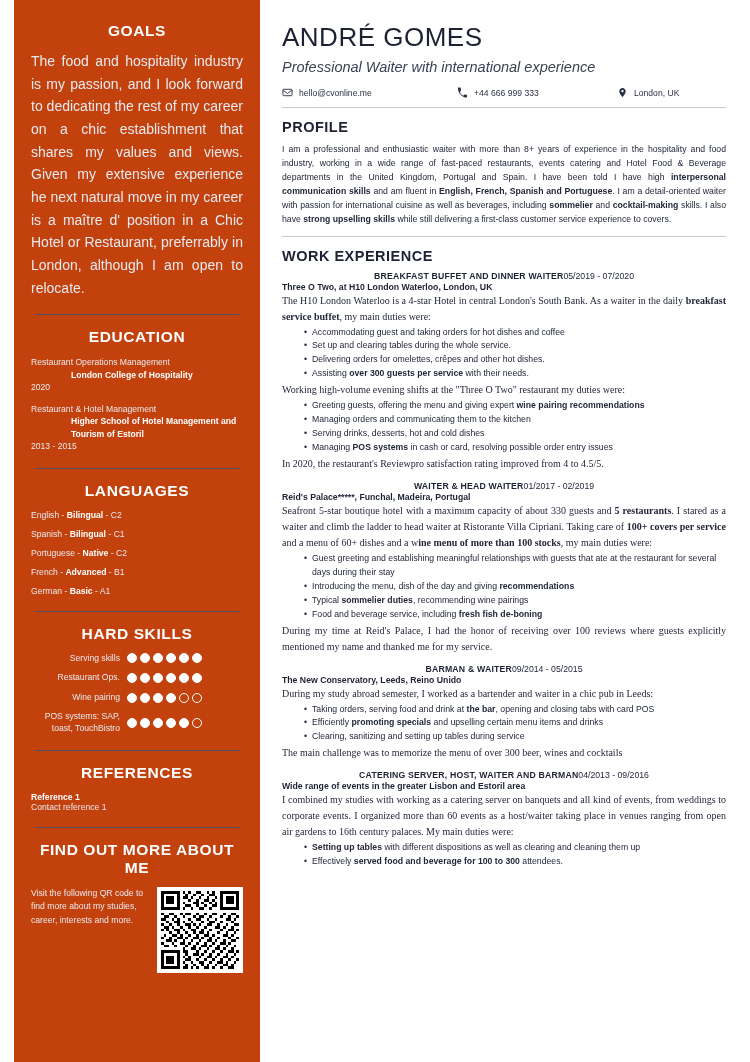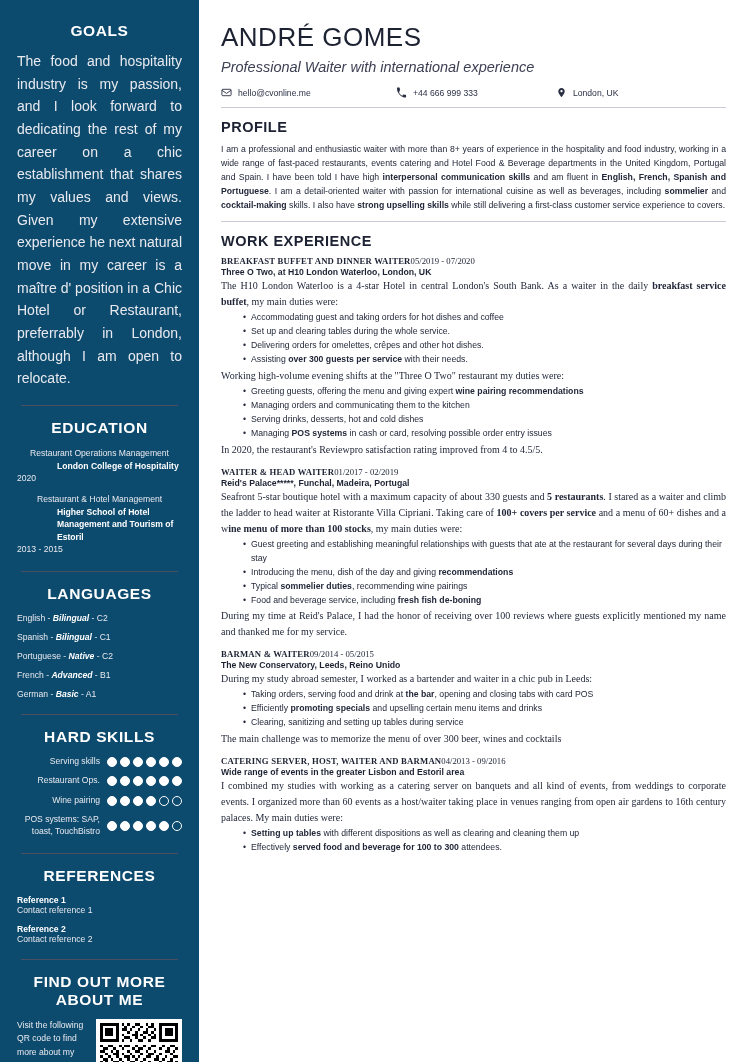--- a/index.html
+++ b/index.html
@@ -9,24 +9,25 @@
     height: 1062px;
     font-family: "Liberation Sans", sans-serif;
     background: #ffffff;
     color: #1d2233;
     overflow: hidden;
   }
   .page { display: flex; width: 750px; height: 1062px; }
 
   
   .sidebar {
-    width: 199px;
-    background: #0c4a6e;
+    width: 246px;
+    background: #c2410c;
     color: #ffffff;
     padding: 22px 17px 0 17px;
+    margin-left: 14px;
   }
   .side-h {
     text-align: center;
     font-size: 15.5px;
     font-weight: bold;
     letter-spacing: 0.6px;
     margin: 0 0 10px 0;
   }
   .side-p {
     font-size: 14px;
@@ -34,26 +35,26 @@
     text-align: justify;
     color: #e9eaef;
     margin: 0;
   }
   .side-rule {
     border: none;
     border-top: 1px solid #4a4f61;
     margin: 15px 4px 13px 4px;
   }
   .edu-item { margin-bottom: 9px; }
-  .edu-title { font-size: 8.6px; color: #e9eaef; line-height: 1.45; text-align: center; }
+  .edu-title { font-size: 8.6px; color: #e9eaef; line-height: 1.45; }
   .edu-school { font-size: 8.6px; font-weight: bold; color: #ffffff; line-height: 1.45; padding-left: 40px; }
   .edu-years { font-size: 8.6px; color: #e9eaef; line-height: 1.45; }
 
   .lang-item { font-size: 8.6px; color: #e9eaef; margin-bottom: 9px; }
-  .lang-item b { color: #ffffff; font-style: italic; }
+  .lang-item b { color: #ffffff; }
 
   .skill-row { display: flex; align-items: center; margin-bottom: 8px; }
   .skill-label {
     font-size: 8.6px;
     color: #e9eaef;
     width: 96px;
     text-align: right;
     padding-right: 7px;
     line-height: 1.35;
   }
@@ -109,21 +110,21 @@
   .profile-p {
     font-size: 8.7px;
     line-height: 1.62;
     text-align: justify;
     color: #23283a;
     margin: 0 0 2px 0;
   }
   .hr-main { border: none; border-top: 1px solid #c9ccd6; margin: 9px 0 0 0; }
 
   .job { margin-bottom: 9px; }
-  .job-head { display: flex; justify-content: flex-start; align-items: baseline; font-family: Liberation Serif, serif; }
+  .job-head { display: flex; justify-content: center; align-items: baseline; }
   .job-title { font-size: 8.7px; font-weight: bold; letter-spacing: 0.2px; color: #1d2233; }
   .job-date { font-size: 8.7px; color: #23283a; }
   .job-company { font-size: 8.7px; font-weight: bold; color: #1d2233; margin-top: 1px; }
   .job-desc { font-size: 10px; line-height: 1.6; text-align: justify; color: #23283a; margin: 1px 0 0 0; font-family: Liberation Serif, serif; }
   .bullets { margin: 1px 0 0 0; padding: 0 0 0 22px; list-style: none; }
   .bullets li {
     font-size: 8.7px;
     line-height: 1.6;
     color: #23283a;
     position: relative;
@@ -244,24 +245,20 @@
       </div>
     </div>
 
     <hr class="side-rule">
 
     <h2 class="side-h">REFERENCES</h2>
     <div>
       <div class="ref-item">
         <div class="ref-name">Reference 1</div>
         <div class="ref-contact">Contact reference 1</div>
-      </div>
-      <div class="ref-item">
-        <div class="ref-name">Reference 2</div>
-        <div class="ref-contact">Contact reference 2</div>
       </div>
     </div>
 
     <hr class="side-rule">
 
     <h2 class="side-h">FIND OUT MORE ABOUT ME</h2>
     <div class="qr-wrap">
       <div class="qr-text">Visit the following QR code to find more about my studies, career, interests and more.</div>
       <div class="qr">
         <svg width="78" height="78" viewBox="0 0 29 29" shape-rendering="crispEdges">

